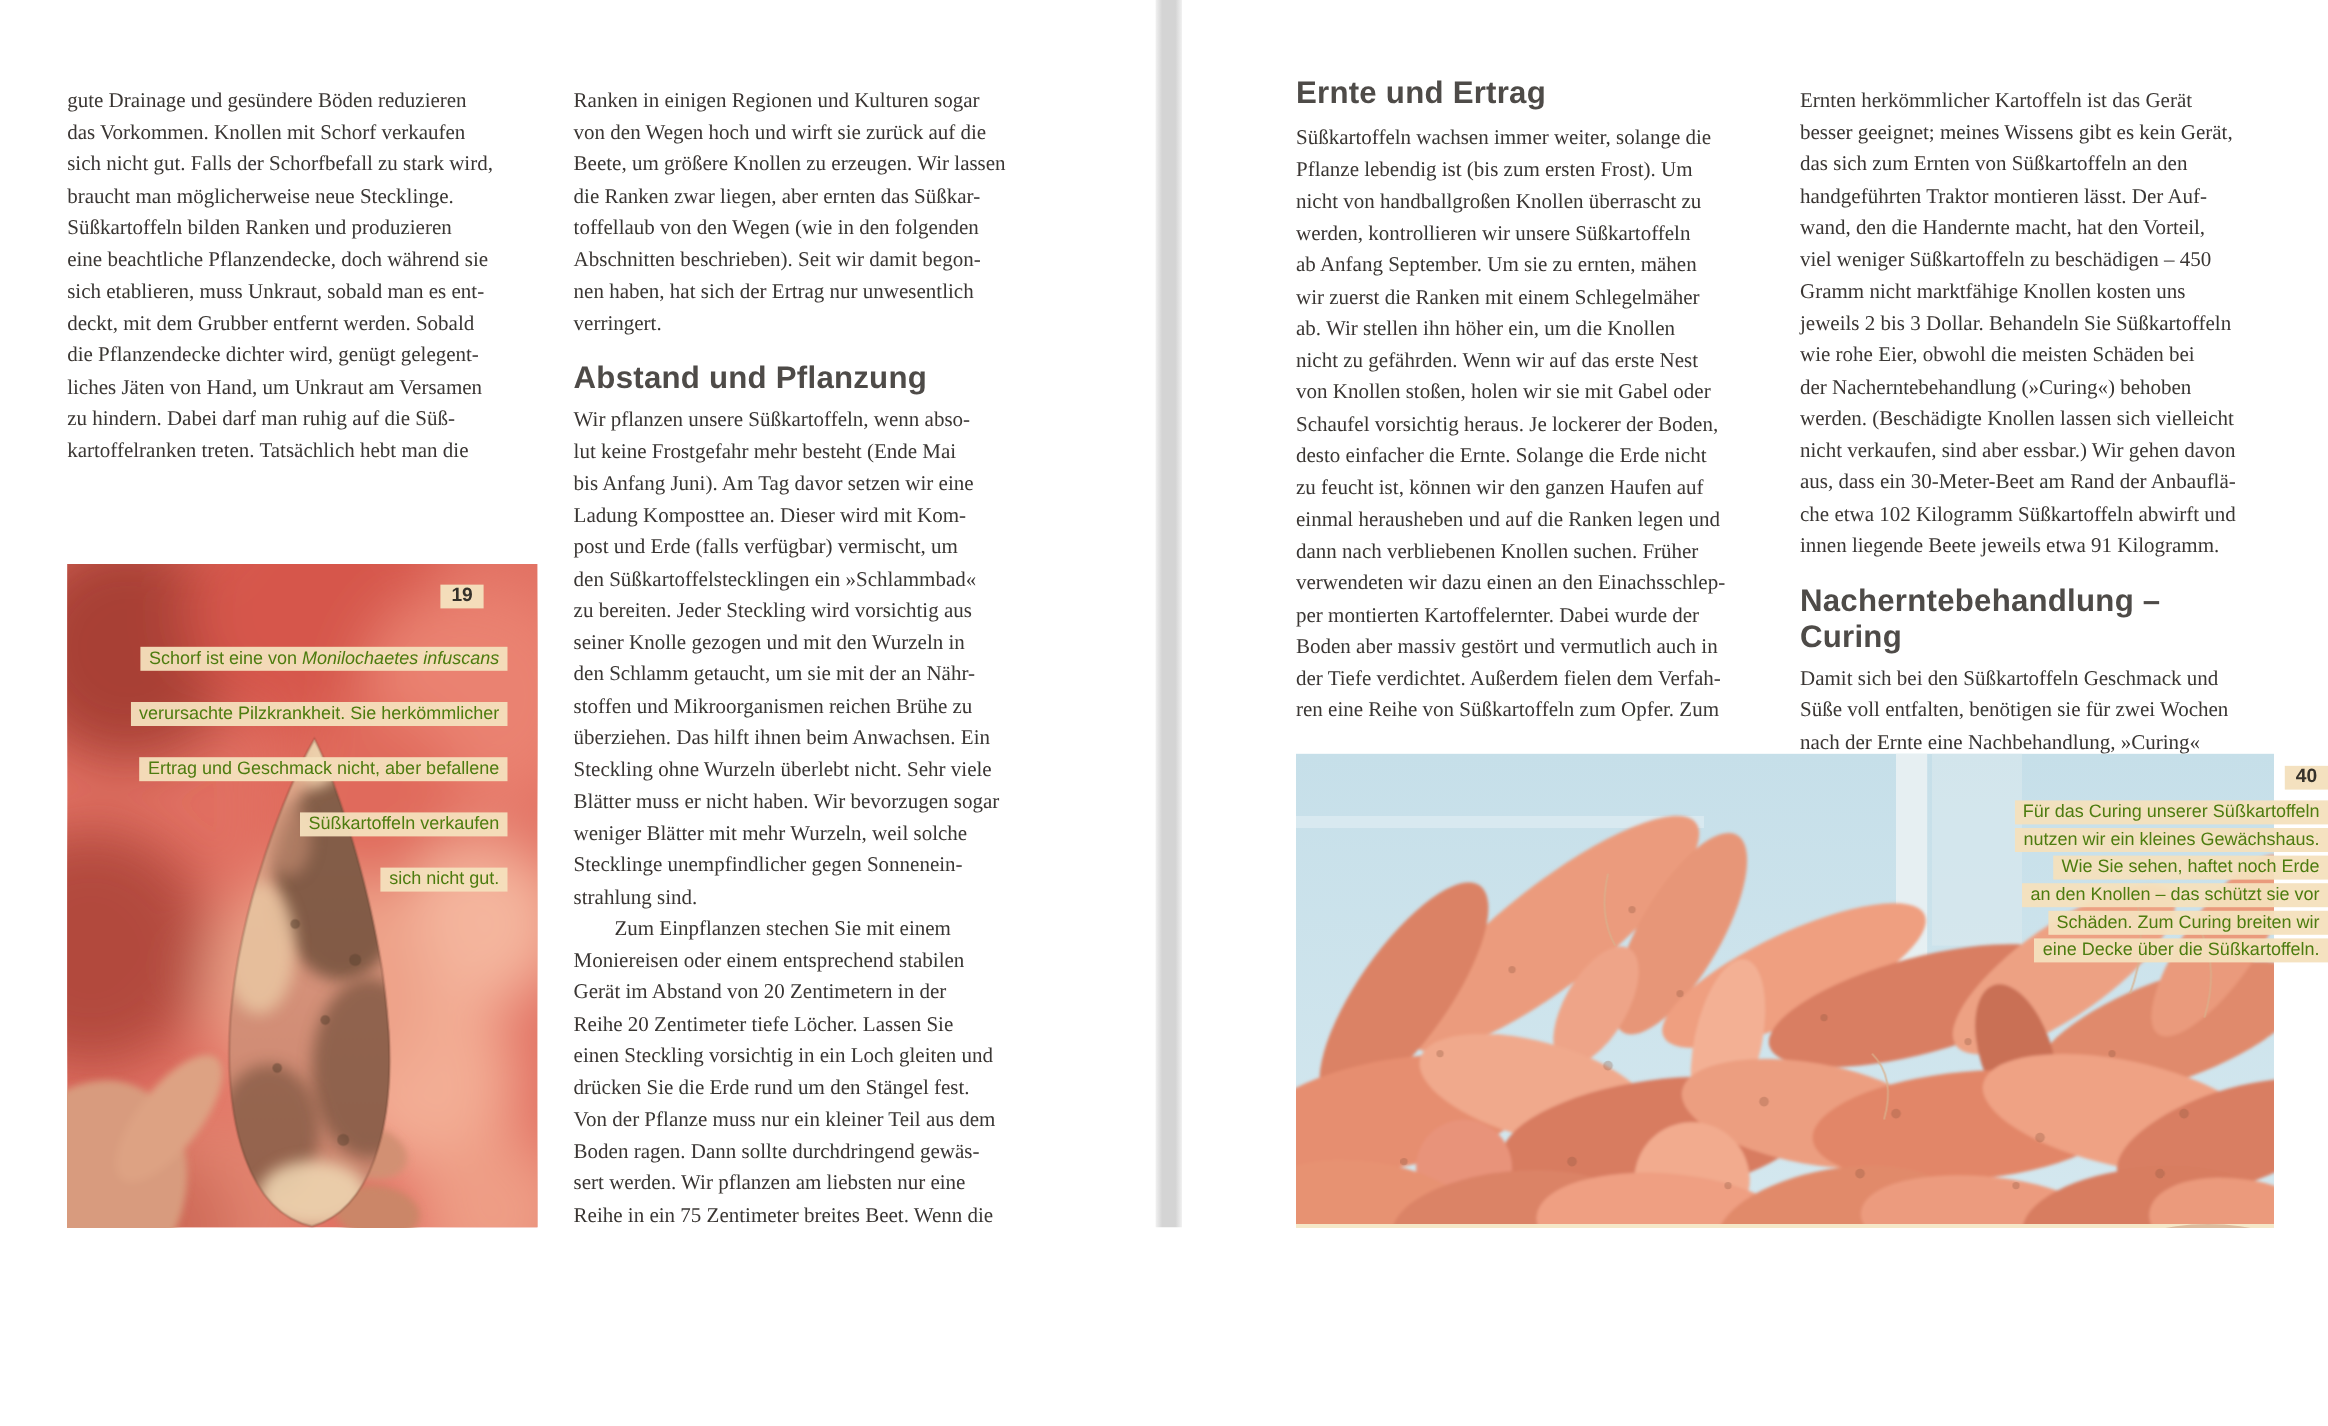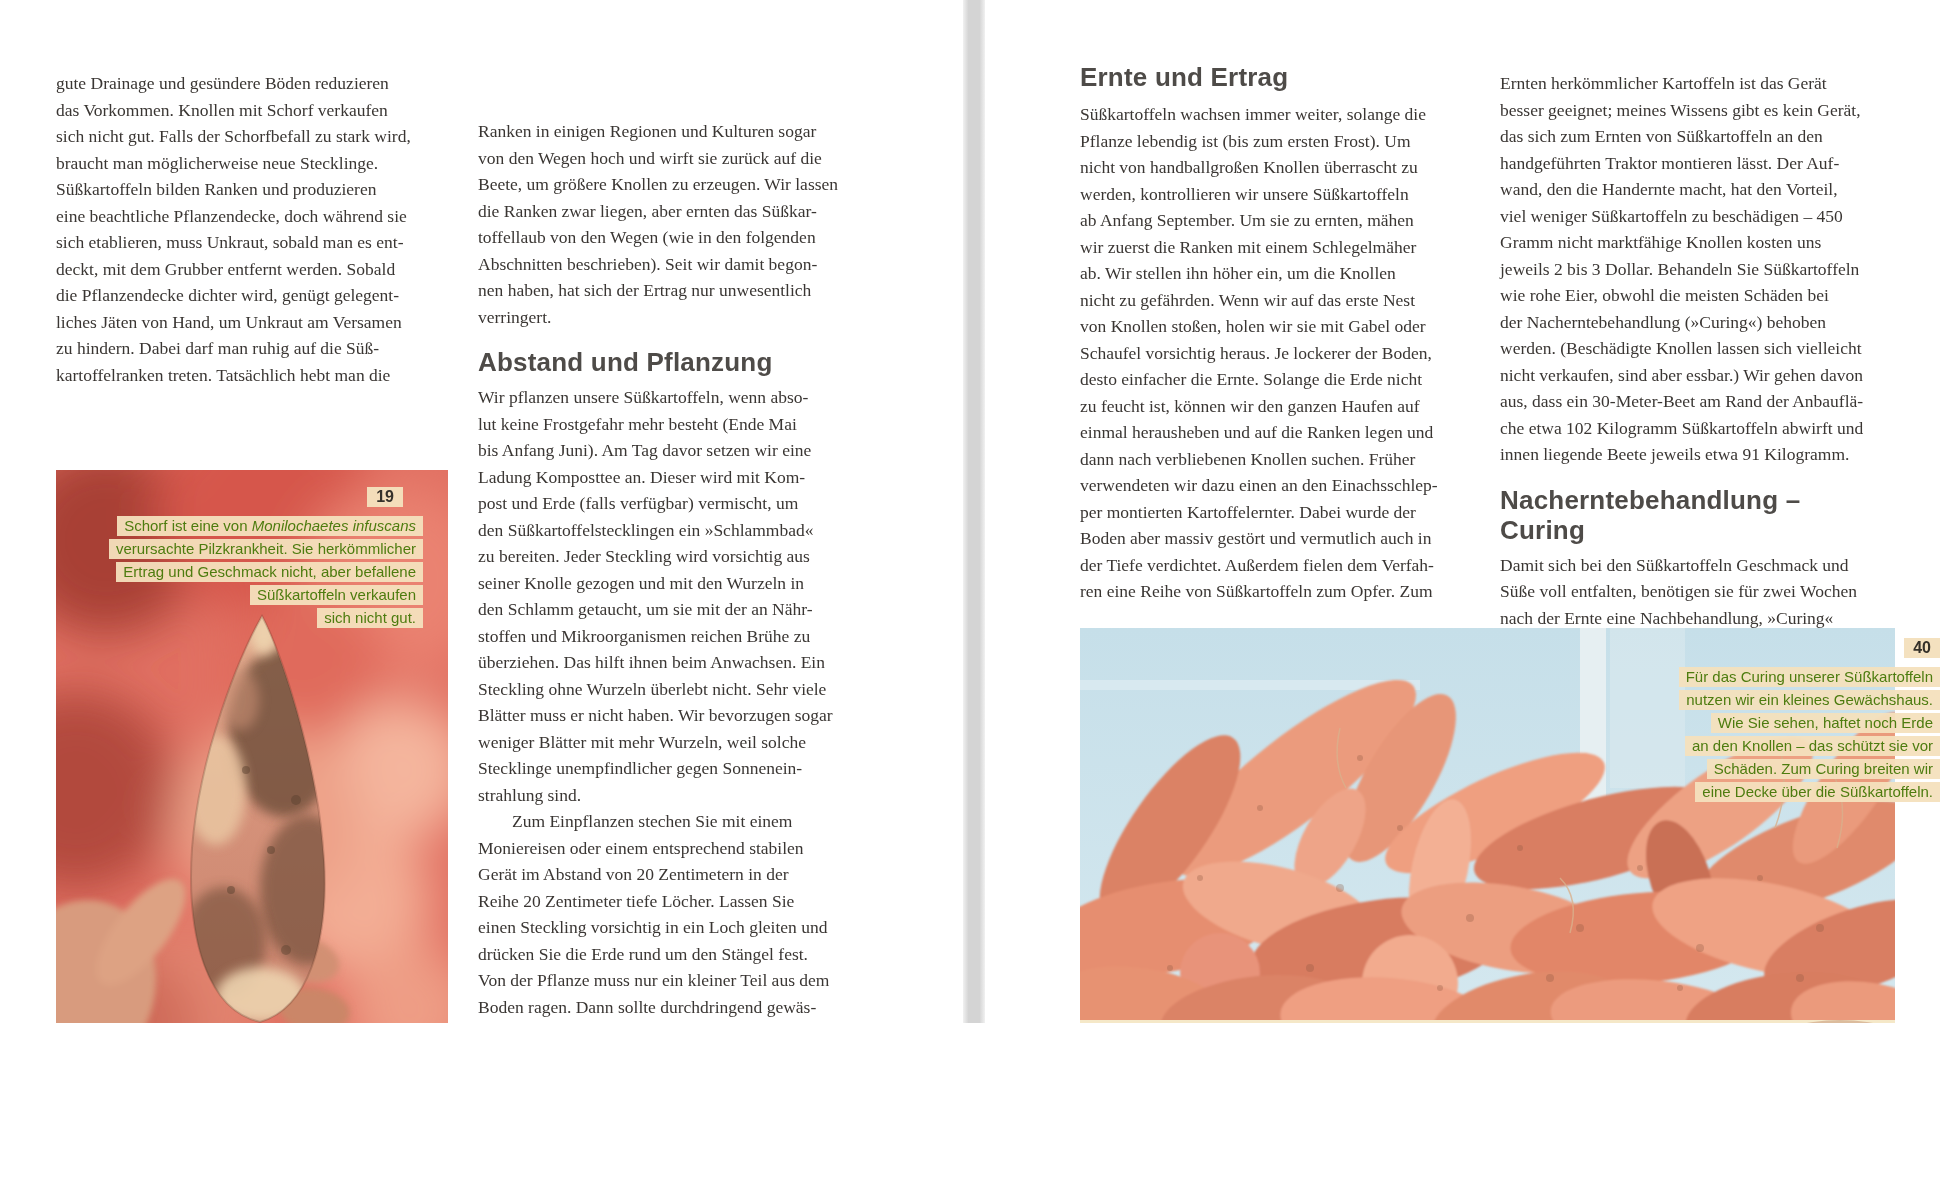--- a/index.html
+++ b/index.html
@@ -24,21 +24,21 @@
     font-family:Liberation Sans, sans-serif; font-weight:bold;
     font-size:26px; line-height:30px; color:#4e4b48; letter-spacing:0.2px;
     margin:17px 0 7px 0;
   }
   .sec-heading.first { margin-top:0; margin-bottom:9px; }
   .figure { position:absolute; }
   #fig19 { left:56px; top:470px; width:392px; height:600px; }
   #fig20 { left:95px; top:628px; width:815px; height:441px; }
   .figure svg { display:block; width:100%; height:100%; }
   .fig-caption { position:absolute; display:flex; flex-direction:column; align-items:flex-end; }
-  #fig19-caption { top:17px; right:25px; }
+  #fig19-caption { top:17px; right:25px;gap:23px; }
   #fig20-caption { top:638px; right:0; }
   .fig-badge {
     font-family:"Liberation Sans", sans-serif; font-weight:bold; font-size:16px;
     color:#35312a; background:rgba(244,224,189,0.97); padding:1px 9px; margin-bottom:9px;
   }
   #fig19-caption .fig-badge { margin-right:20px; }
   .cap-line {
     font-family:"Liberation Sans", sans-serif; font-size:15px; line-height:16px;
     color:#4d7c0f; background:rgba(244,224,189,0.95); padding:2px 7px; margin-bottom:3px;
     white-space:pre;
@@ -74,21 +74,21 @@
       <p class="body-text">Süßkartoffeln bilden Ranken und produzieren
 eine beachtliche Pflanzendecke, doch während sie
 sich etablieren, muss Unkraut, sobald man es ent-
 deckt, mit dem Grubber entfernt werden. Sobald
 die Pflanzendecke dichter wird, genügt gelegent-
 liches Jäten von Hand, um Unkraut am Versamen
 zu hindern. Dabei darf man ruhig auf die Süß-
 kartoffelranken treten. Tatsächlich hebt man die</p>
     </div>
 
-    <div class="col" style="left:478px; top:70px;margin-top:48px;">
+    <div class="col" style="left:478px; top:70px;">
       <p class="body-text">Ranken in einigen Regionen und Kulturen sogar
 von den Wegen hoch und wirft sie zurück auf die
 Beete, um größere Knollen zu erzeugen. Wir lassen
 die Ranken zwar liegen, aber ernten das Süßkar-
 toffellaub von den Wegen (wie in den folgenden
 Abschnitten beschrieben). Seit wir damit begon-
 nen haben, hat sich der Ertrag nur unwesentlich
 verringert.</p>
       <h2 class="sec-heading">Abstand und Pflanzung</h2>
       <p class="body-text">Wir pflanzen unsere Süßkartoffeln, wenn abso-

